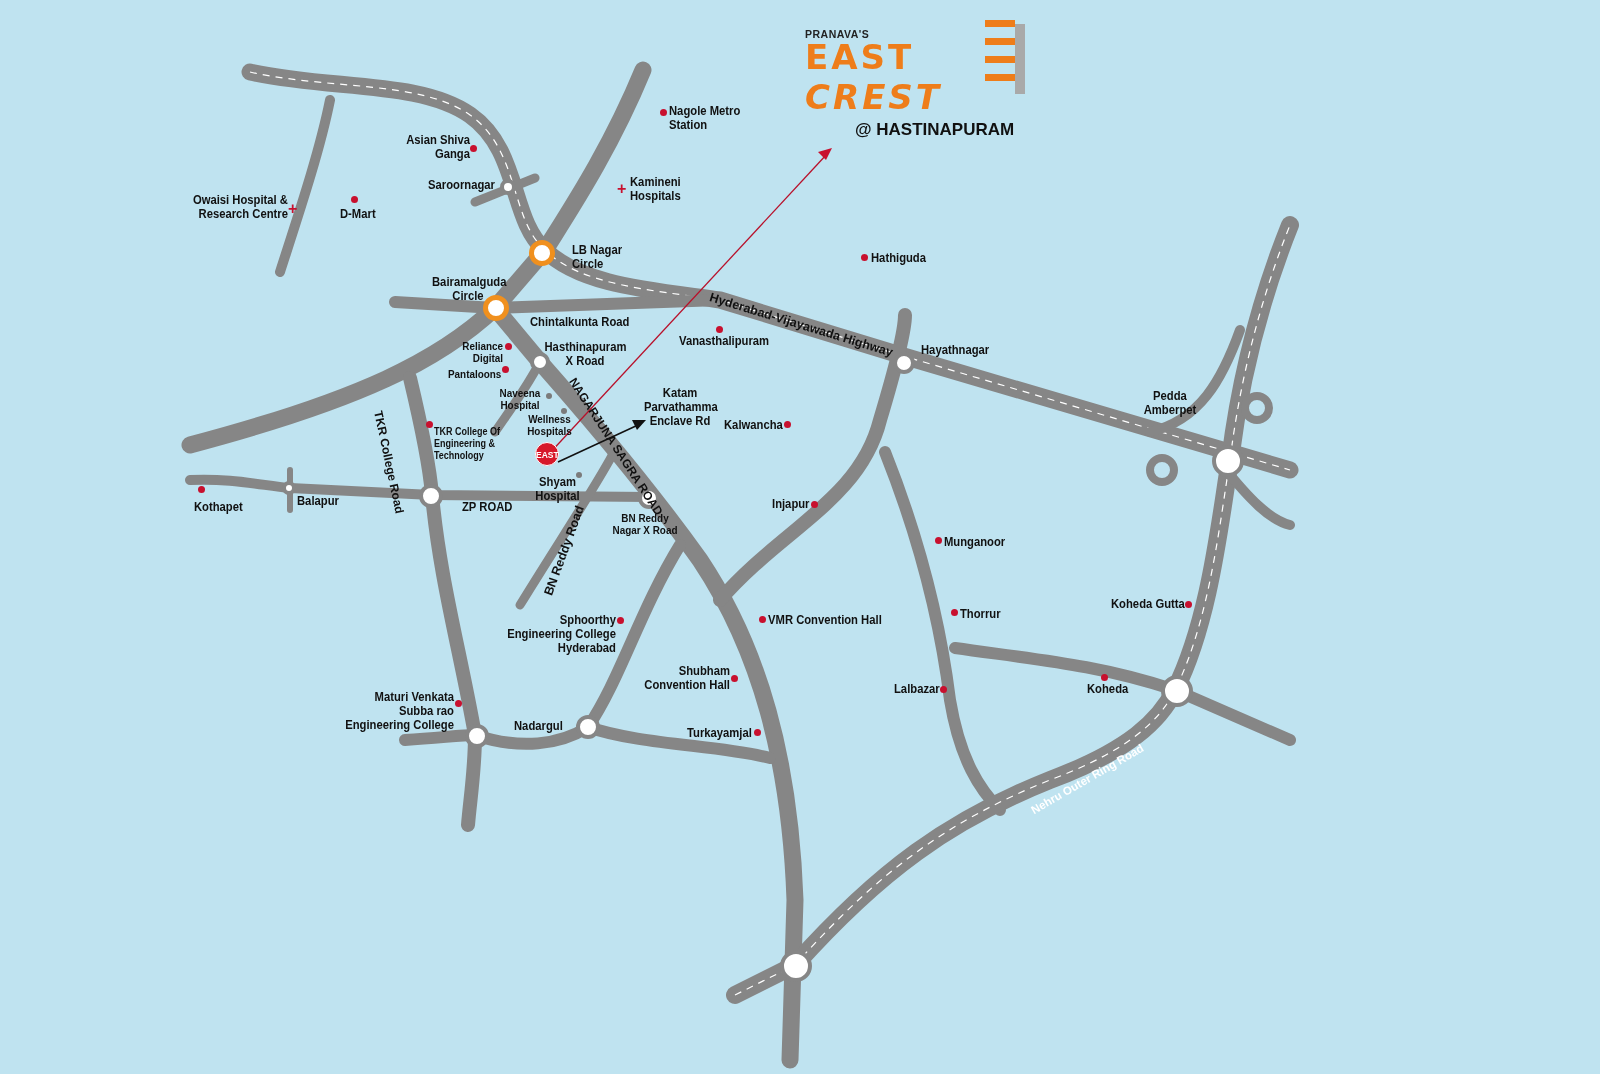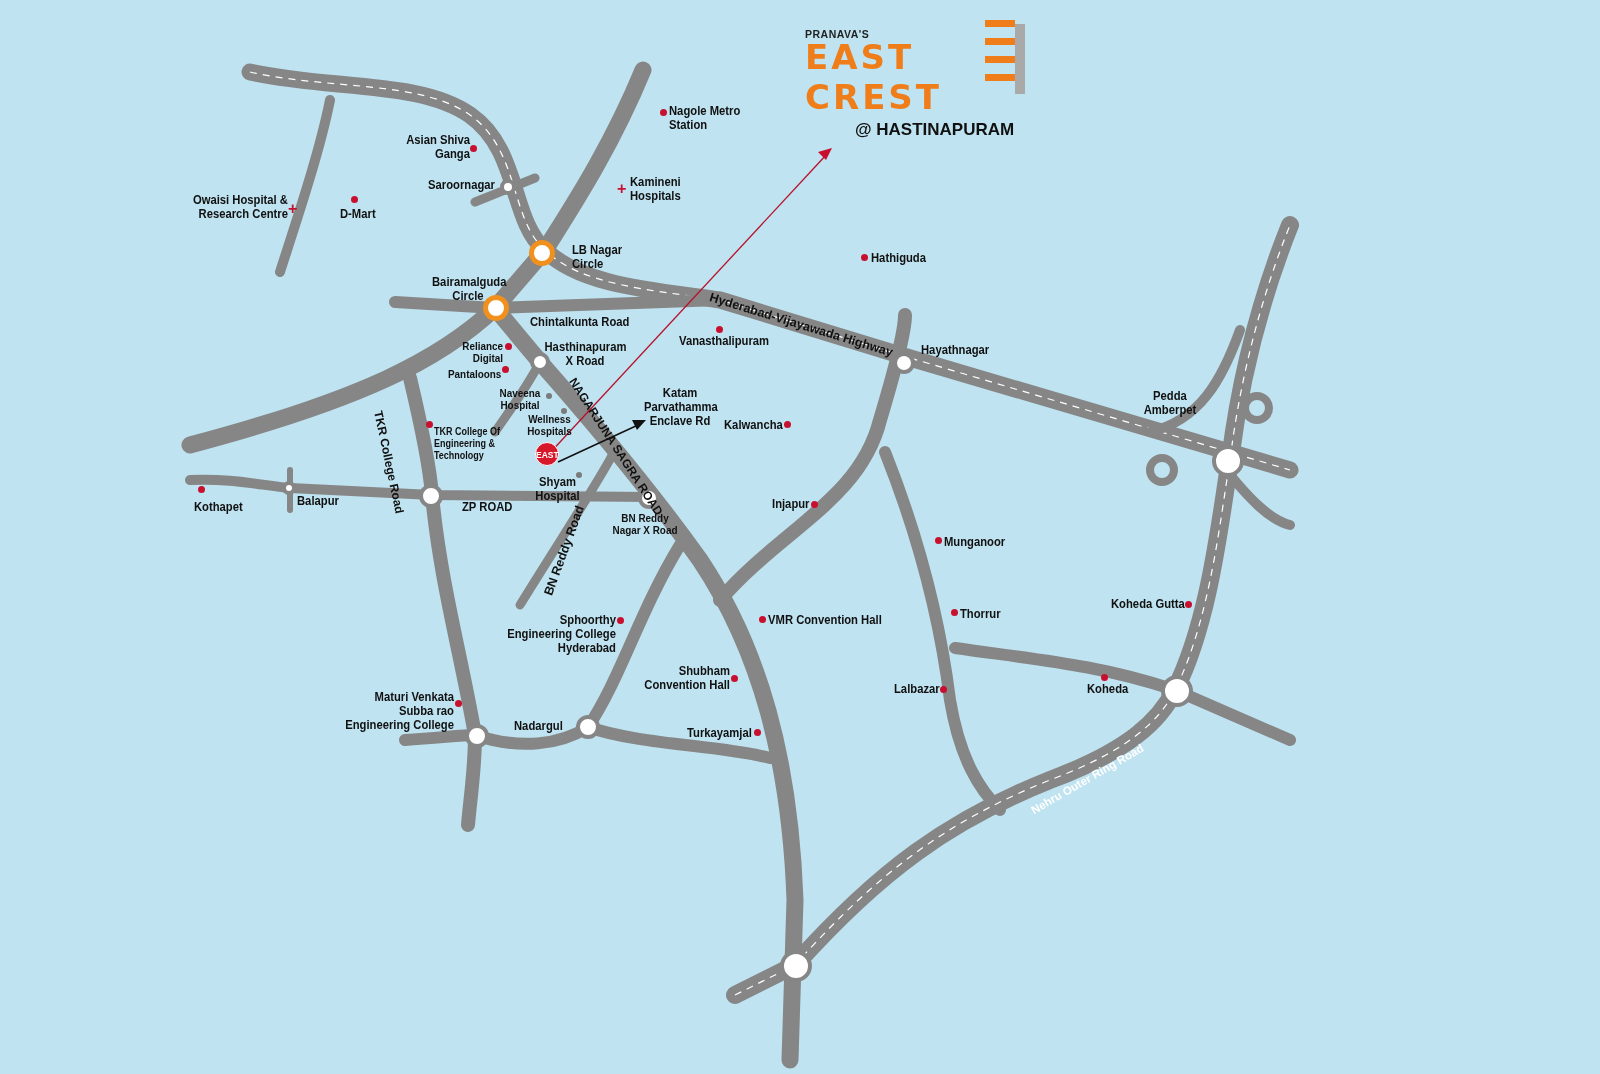--- a/index.html
+++ b/index.html
@@ -70,21 +70,21 @@
   <line x1="548" y1="455" x2="827" y2="154" stroke="#b8102a" stroke-width="1.3"></line>
   <polygon points="832,148 818,152 826,160" fill="#c8102e"></polygon>
 
   <line x1="558" y1="462" x2="638" y2="425" stroke="#111" stroke-width="1.5"></line>
   <polygon points="646,420 632,420 637,430" fill="#111"></polygon>
 </svg>
 
 <div class="logo">
   <div class="logo-small">PRANAVA'S</div>
   <div class="logo-big" style="top:22px;">EAST</div>
-  <div class="logo-big" style="top:62px;">CREST</div>
+  <div class="logo-big" style="top:62px;font-style:italic;">CREST</div>
   <div style="position:absolute;left:180px;top:0;width:44px;height:88px;">
     <div style="position:absolute;left:0;top:2px;width:30px;height:7px;background:#ee7d1a;"></div>
     <div style="position:absolute;left:0;top:20px;width:30px;height:7px;background:#ee7d1a;"></div>
     <div style="position:absolute;left:0;top:38px;width:30px;height:7px;background:#ee7d1a;"></div>
     <div style="position:absolute;left:0;top:56px;width:30px;height:7px;background:#ee7d1a;"></div>
     <div style="position:absolute;left:30px;top:6px;width:10px;height:70px;background:#a9a9a9;"></div>
   </div>
   <div class="logo-sub">@ HASTINAPURAM</div>
 </div>
 

